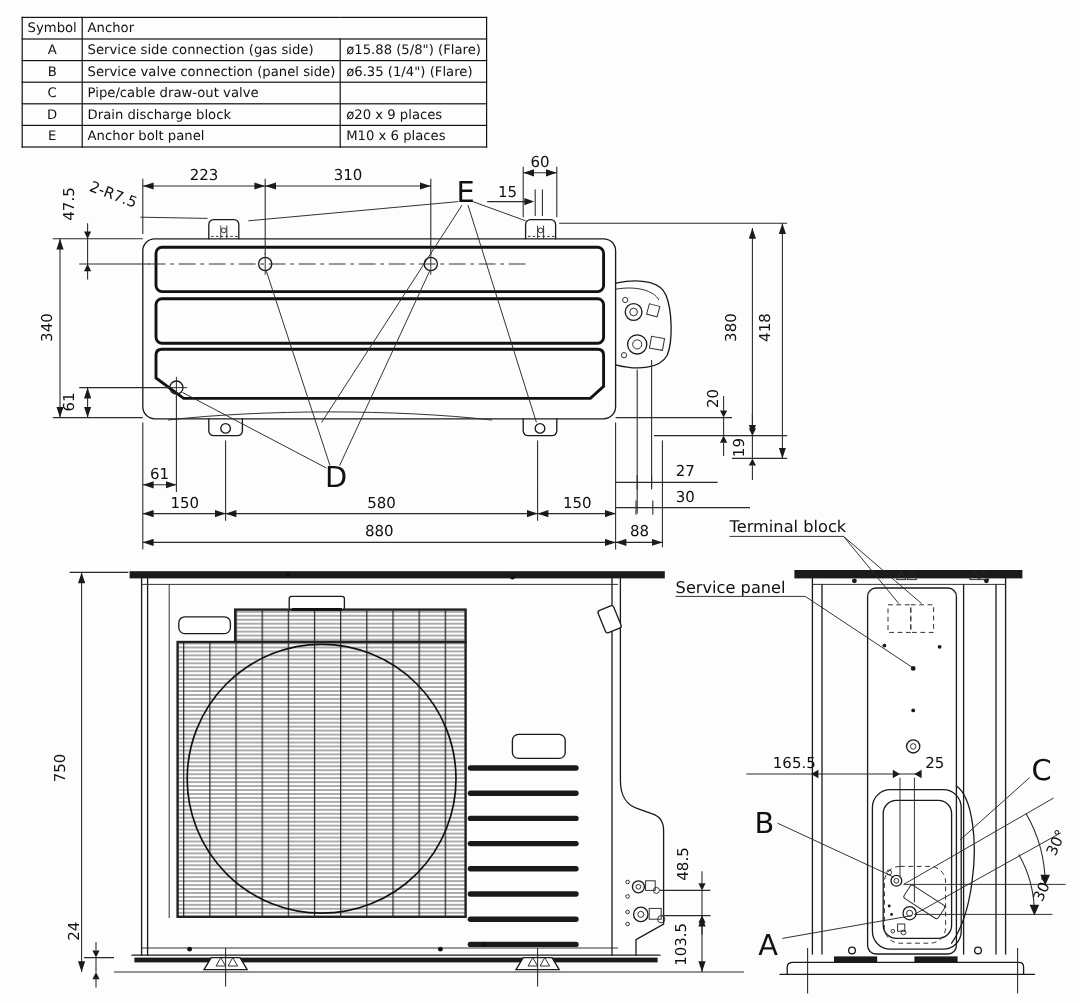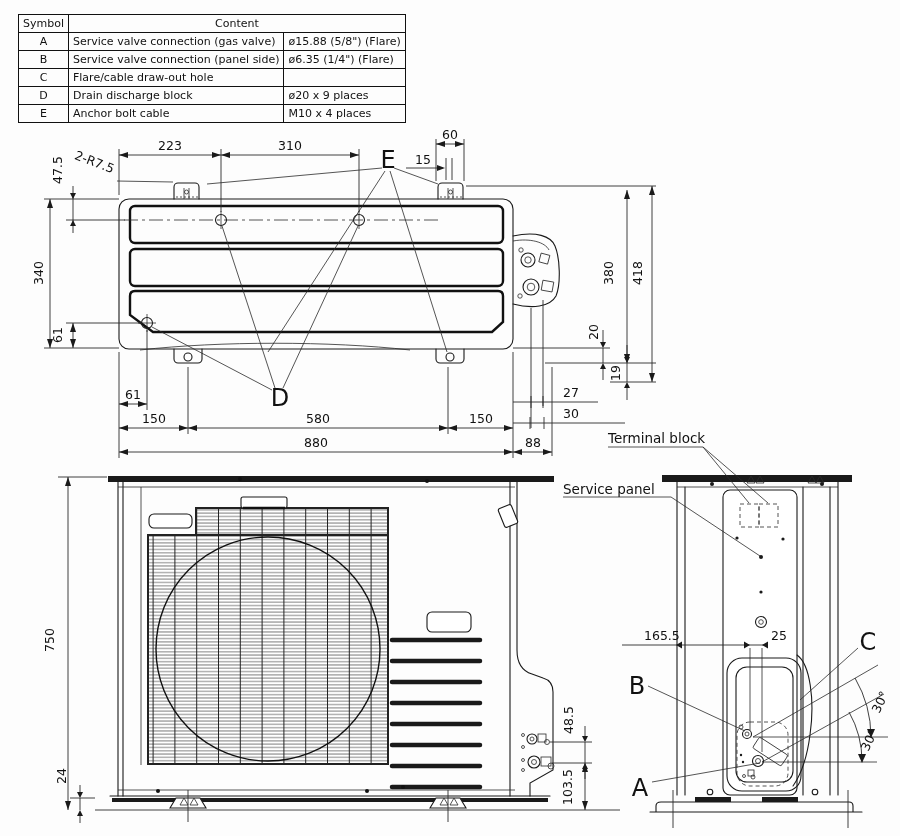--- a/index.html
+++ b/index.html
@@ -6,21 +6,21 @@
   #stage{position:relative;width:900px;height:836px;background:#fdfdfd;overflow:hidden;
          font-family:"DejaVu Sans",sans-serif;color:#111;}
   
   #legend{position:absolute;left:18px;top:14px;width:357px;border-collapse:collapse;
           font-size:11px;line-height:1;}
   #legend td{border:1.2px solid #111;height:17px;padding:0 4px;white-space:nowrap;
              font-family:"DejaVu Sans",sans-serif;color:#111;}
   #legend td.sym{width:40px;text-align:center;}
   #legend td.cnt{width:185px;}
   #legend td.spec{width:120px;}
-  #legend td.hdr{text-align:center;}
+  #legend td.hdr{text-align:left;}
   
   svg{position:absolute;left:0;top:0;}
   .ln{stroke:#1a1a1a;stroke-width:1.1;fill:none;stroke-linecap:round;}
   .thin{stroke:#2a2a2a;stroke-width:0.8;fill:none;}
   .thick{stroke:#111;stroke-width:2.4;fill:none;}
   .dim{stroke:#2a2a2a;stroke-width:0.9;fill:none;}
   .dash{stroke-dasharray:4 3;}
   .cl{stroke-dasharray:14 4 3 4;}
   .dimtxt{font:12.5px "DejaVu Sans",sans-serif;fill:#111;}
   .biglbl{font:24px "DejaVu Sans",sans-serif;fill:#111;}
@@ -30,46 +30,46 @@
 </style>
 </head>
 <body>
 
 <div id="stage">
 
   <table id="legend">
     <tbody>
         <tr>
       <td class="sym hdr">Symbol</td>
-      <td class="hdr" colspan="2">Content</td>
+      <td class="hdr" colspan="2">Anchor</td>
     </tr>
     <tr>
       <td class="sym">A</td>
-      <td class="cnt">Service valve connection (gas valve)</td>
+      <td class="cnt">Service side connection (gas side)</td>
       <td class="spec">ø15.88 (5/8") (Flare)</td>
     </tr>
     <tr>
       <td class="sym">B</td>
       <td class="cnt">Service valve connection (panel side)</td>
       <td class="spec">ø6.35 (1/4") (Flare)</td>
     </tr>
     <tr>
       <td class="sym">C</td>
-      <td class="cnt">Flare/cable draw-out hole</td>
+      <td class="cnt">Pipe/cable draw-out valve</td>
       <td class="spec"></td>
     </tr>
     <tr>
       <td class="sym">D</td>
       <td class="cnt">Drain discharge block</td>
       <td class="spec">ø20 x 9 places</td>
     </tr>
     <tr>
       <td class="sym">E</td>
-      <td class="cnt">Anchor bolt cable</td>
-      <td class="spec">M10 x 4 places</td>
+      <td class="cnt">Anchor bolt panel</td>
+      <td class="spec">M10 x 6 places</td>
     </tr>
   </tbody>
     </table>
 
   <svg width="900" height="836" viewBox="0 0 900 836">
     <defs>
       <marker id="ae" markerWidth="11" markerHeight="8" refX="9" refY="3" orient="auto" markerUnits="userSpaceOnUse">
         <path d="M0,0 L9,3 L0,6 Z" fill="#1a1a1a"></path>
       </marker>
       <marker id="as" markerWidth="11" markerHeight="8" refX="0" refY="3" orient="auto" markerUnits="userSpaceOnUse">

